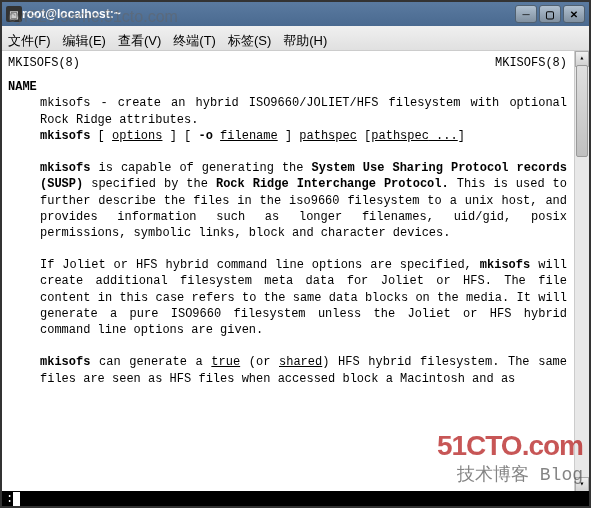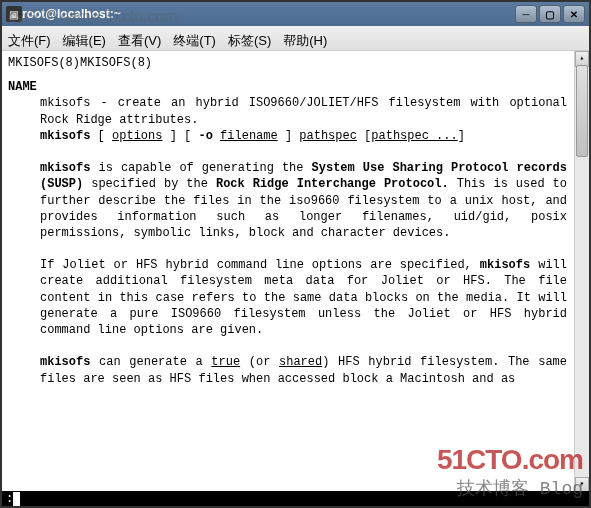--- a/index.html
+++ b/index.html
@@ -107,21 +107,21 @@
   .scrollbar .thumb {
     position: absolute;
     left: 1px; right: 1px;
     top: 0;
     height: 90px;
     background: linear-gradient(#e0e0e0,#c0c0c0);
     border: 1px solid #999;
     border-radius: 2px;
   }
   .content { padding-right: 16px; }
-  .hdr-row { display: flex; justify-content: flex-start; }
+  .hdr-row { display: flex; justify-content: space-between; }
   .section-title { font-weight: bold; margin-top: 8px; }
   .indent { margin-left: 32px; text-align: justify; }
   .u { text-decoration: underline; }
   .b { font-weight: bold; }
   .statusbar {
     position: absolute;
     bottom: 0;
     left: 0;
     right: 0;
     height: 16px;
@@ -136,21 +136,21 @@
     position: absolute;
     top: 6px;
     left: 6px;
     color: rgba(100,100,100,0.5);
     font-size: 16px;
     font-family: Arial, sans-serif;
     pointer-events: none;
   }
   .logo-overlay {
     position: absolute;
-    bottom: 6px;
+    bottom: 20px;
     right: 6px;
     text-align: right;
     pointer-events: none;
   }
   .logo-overlay .big {
     font-size: 28px;
     font-weight: bold;
     color: rgba(180,30,30,0.75);
     font-family: Arial, sans-serif;
     letter-spacing: -1px;

